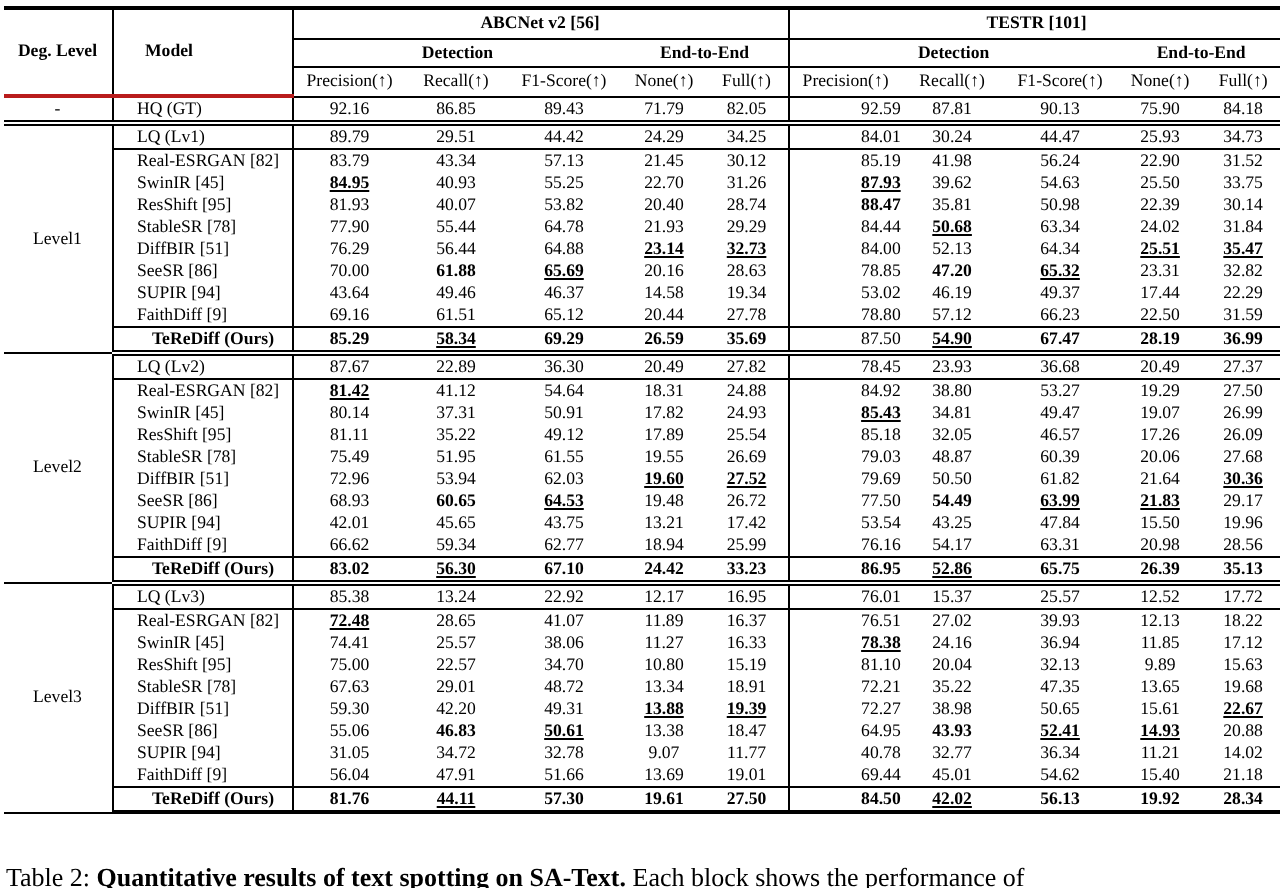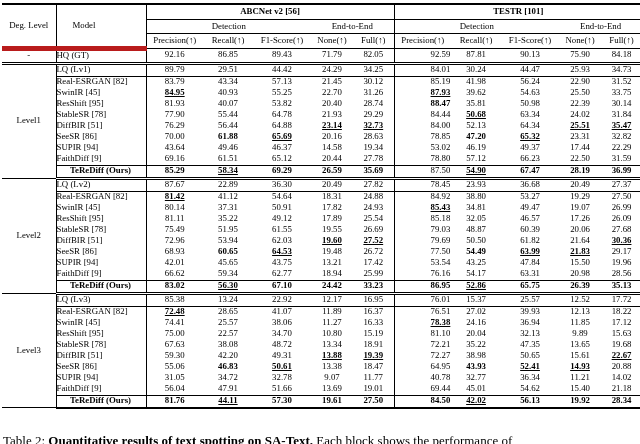--- a/index.html
+++ b/index.html
@@ -11,29 +11,29 @@
     border-collapse:collapse;table-layout:fixed;width:636px;margin:3px 2px 0 2px;
   }
   th,td{
     font-size:8.8px;font-weight:normal;text-align:center;
     padding:0 1px;line-height:1.05;height:11px;
     overflow:hidden;white-space:nowrap;
   }
   thead th{height:13.5px;}
   
   tr.h1 th{border-top:2px solid #000;}
-  th.deg-h,th.model-h{font-weight:normal;border-right:1px solid #000;border-bottom:5px solid #b91c1c;}
+  th.deg-h,th.model-h{font-weight:bold;border-right:1px solid #000;border-bottom:2px solid #b91c1c;}
   th.model-h{text-align:left;padding-left:16px;}
   th.group{font-weight:bold;border-bottom:1px solid #000;}
   th.g2{border-left:1px solid #000;}
-  tr.h2 th.sub{border-bottom:1px solid #000;}
+  tr.h2 th.sub{border-bottom:1px solid #000;font-weight:bold;}
   tr.h3 th{border-bottom:1px solid #000;}
   
   td.deg-cell{border-right:1px solid #000;}
-  td.model-cell{text-align:left;padding-left:0;border-right:1px solid #000;}
+  td.model-cell{text-align:left;padding-left:12px;border-right:1px solid #000;}
   td.gsep{border-left:1px solid #000;padding-left:36px;}
   tr.rule-below td{border-bottom:1px solid #000;}
   tr.rule-above td{border-top:1px solid #000;text-align:center;}
   tr.dbl td,td.deg-dbl{border-bottom:3px double #000;}
   tr.end td,td.deg-end{border-bottom:2px solid #000;margin-top:48px;}
   .b{font-weight:bold;}
   .u{text-decoration:underline;font-weight:bold;}
   tr.ours td.model-cell{font-weight:bold;}
   
   .caption{
@@ -410,21 +410,21 @@
         <td>15.19</td>
         <td class="gsep">81.10</td>
         <td>20.04</td>
         <td>32.13</td>
         <td>9.89</td>
         <td>15.63</td>
       </tr>
       <tr>
         <td class="model-cell">StableSR [78]</td>
         <td>67.63</td>
-        <td>38.08</td>
+        <td>29.01</td>
         <td>48.72</td>
         <td>13.34</td>
         <td>18.91</td>
         <td class="gsep">72.21</td>
         <td>35.22</td>
         <td>47.35</td>
         <td>13.65</td>
         <td>19.68</td>
       </tr>
       <tr>

